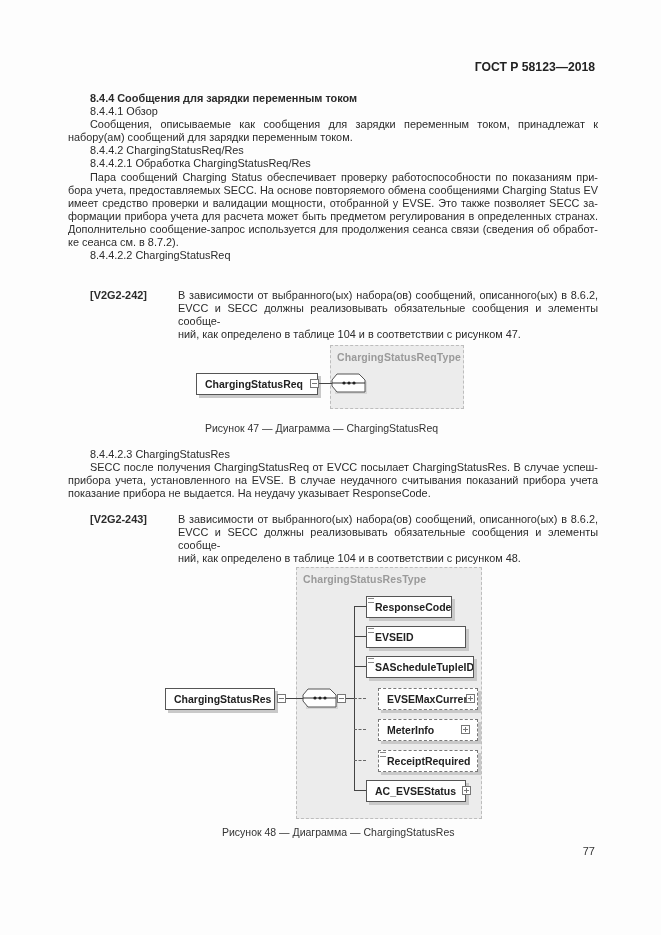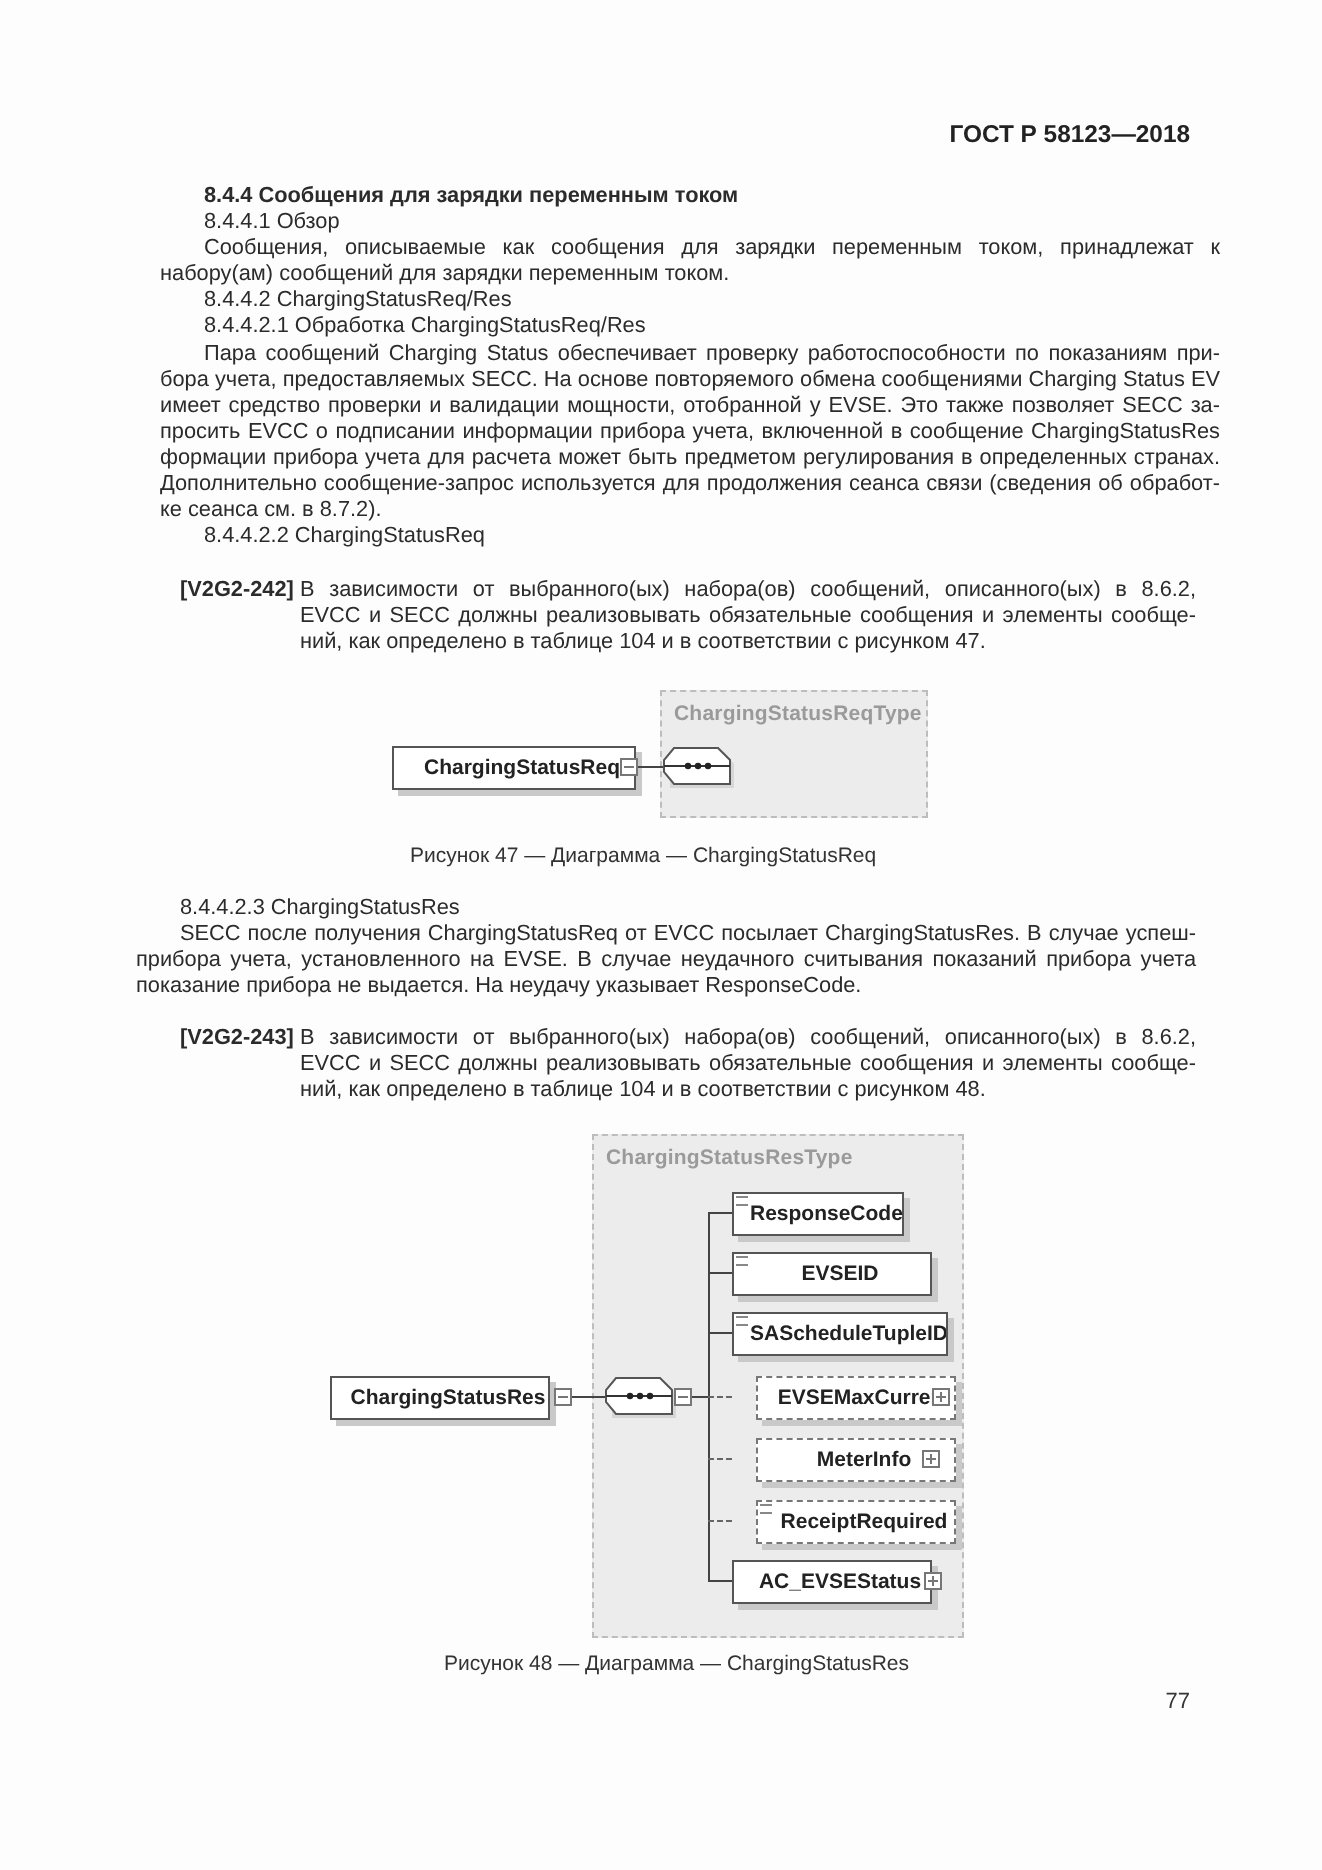--- a/index.html
+++ b/index.html
@@ -7,60 +7,59 @@
          font-family: "Liberation Sans", sans-serif; color: #2b2b2b; }
   .page { position: absolute; left: 0; top: 0; width: 661px; height: 935px; background: #fdfdfd; }
   .hdr { position: absolute; right: 66px; top: 60px; font-weight: bold; font-size: 12.2px; color: #222; }
   .txt { position: absolute; left: 68px; width: 530px; font-size: 10.9px; line-height: 13.1px; }
   .ln { display: block; white-space: nowrap; }
   .j { text-align: justify; text-align-last: justify; white-space: normal; }
   .ind { padding-left: 22px; }
   .b { font-weight: bold; }
   .req { position: absolute; left: 90px; width: 508px; font-size: 10.9px; line-height: 13.1px; }
   .req .tag { position: absolute; left: 0; top: 0; font-weight: bold; }
-  .req .body { margin-left: 60px; }
+  .req .body { margin-left: 88px; }
   .caption { position: absolute; font-size: 10.5px; color: #333; }
   .pnum { position: absolute; right: 66px; top: 845px; font-size: 11px; color: #333; }
 
   
   .typebox { position: absolute; background: #ececec; border: 1px dashed #bdbdbd; }
   .typebox .tname { position: absolute; left: 6px; top: 5px; font-weight: bold; font-size: 10.5px; color: #9a9a9a; letter-spacing: 0.1px; }
   .elem { position: absolute; background: #fff; border: 1px solid #555; font-weight: bold; font-size: 10.5px; color: #222;
-          box-shadow: 3px 3px 0 #c9c9c9; box-sizing: border-box; padding-left: 8px; line-height: 20px; height: 22px; text-align: center; }
+          box-shadow: 3px 3px 0 #c9c9c9; box-sizing: border-box; padding-left: 8px; line-height: 20px; height: 22px; }
   .elem.opt { border-style: dashed; border-color: #777; margin-left: 12px; }
   .elem .lines { position: absolute; left: 1px; top: 1px; width: 6px; height: 5px;
                  border-top: 1px solid #888; border-bottom: 1px solid #888; box-sizing: border-box; }
   .plus { position: absolute; width: 9px; height: 9px; border: 1px solid #777; background: #fff; box-sizing: border-box; }
   .plus::before { content: ""; position: absolute; left: 3px; top: 1px; width: 1px; height: 5px; background: #777; }
   .plus::after { content: ""; position: absolute; left: 1px; top: 3px; width: 5px; height: 1px; background: #777; }
   .minus { position: absolute; width: 9px; height: 9px; border: 1px solid #777; background: #fff; box-sizing: border-box; }
   .minus::after { content: ""; position: absolute; left: 1px; top: 3px; width: 5px; height: 1px; background: #777; }
   .seq { position: absolute; width: 36px; height: 20px; }
   .hline { position: absolute; height: 1px; background: #444; }
   .vline { position: absolute; width: 1px; background: #444; }
   .hdash { position: absolute; height: 0; border-top: 1px dashed #666; }
 </style>
 </head>
 <body>
 
 <div class="page">
 
   <div class="hdr">ГОСТ Р 58123—2018</div>
 
-  <div class="txt" style="top:92px;margin-left:12px;">
+  <div class="txt" style="top:92px;">
     <span class="ln ind b">8.4.4 Сообщения для зарядки переменным током</span>
     <span class="ln ind">8.4.4.1 Обзор</span>
     <span class="ln ind j">Сообщения, описываемые как сообщения для зарядки переменным током, принадлежат к</span>
     <span class="ln">набору(ам) сообщений для зарядки переменным током.</span>
     <span class="ln ind">8.4.4.2 ChargingStatusReq/Res</span>
     <span class="ln ind">8.4.4.2.1 Обработка ChargingStatusReq/Res</span>
     <span class="ln ind j">Пара сообщений Charging Status обеспечивает проверку работоспособности по показаниям при-</span>
     <span class="ln j">бора учета, предоставляемых SECC. На основе повторяемого обмена сообщениями Charging Status EV</span>
     <span class="ln j">имеет средство проверки и валидации мощности, отобранной у EVSE. Это также позволяет SECC за-</span>
-    <span class="ln j">просить EVCC о подписании информации прибора учета, включенной в сообщение ChargingStatusRes</span>
     <span class="ln j">формации прибора учета для расчета может быть предметом регулирования в определенных странах.</span>
     <span class="ln j">Дополнительно сообщение-запрос используется для продолжения сеанса связи (сведения об обработ-</span>
     <span class="ln">ке сеанса см. в 8.7.2).</span>
     <span class="ln ind">8.4.4.2.2 ChargingStatusReq</span>
   </div>
 
   <div class="req" style="top:289px;">
     <span class="tag">[V2G2-242]</span>
     <div class="body">
       <span class="ln j">В зависимости от выбранного(ых) набора(ов) сообщений, описанного(ых) в 8.6.2,</span>

